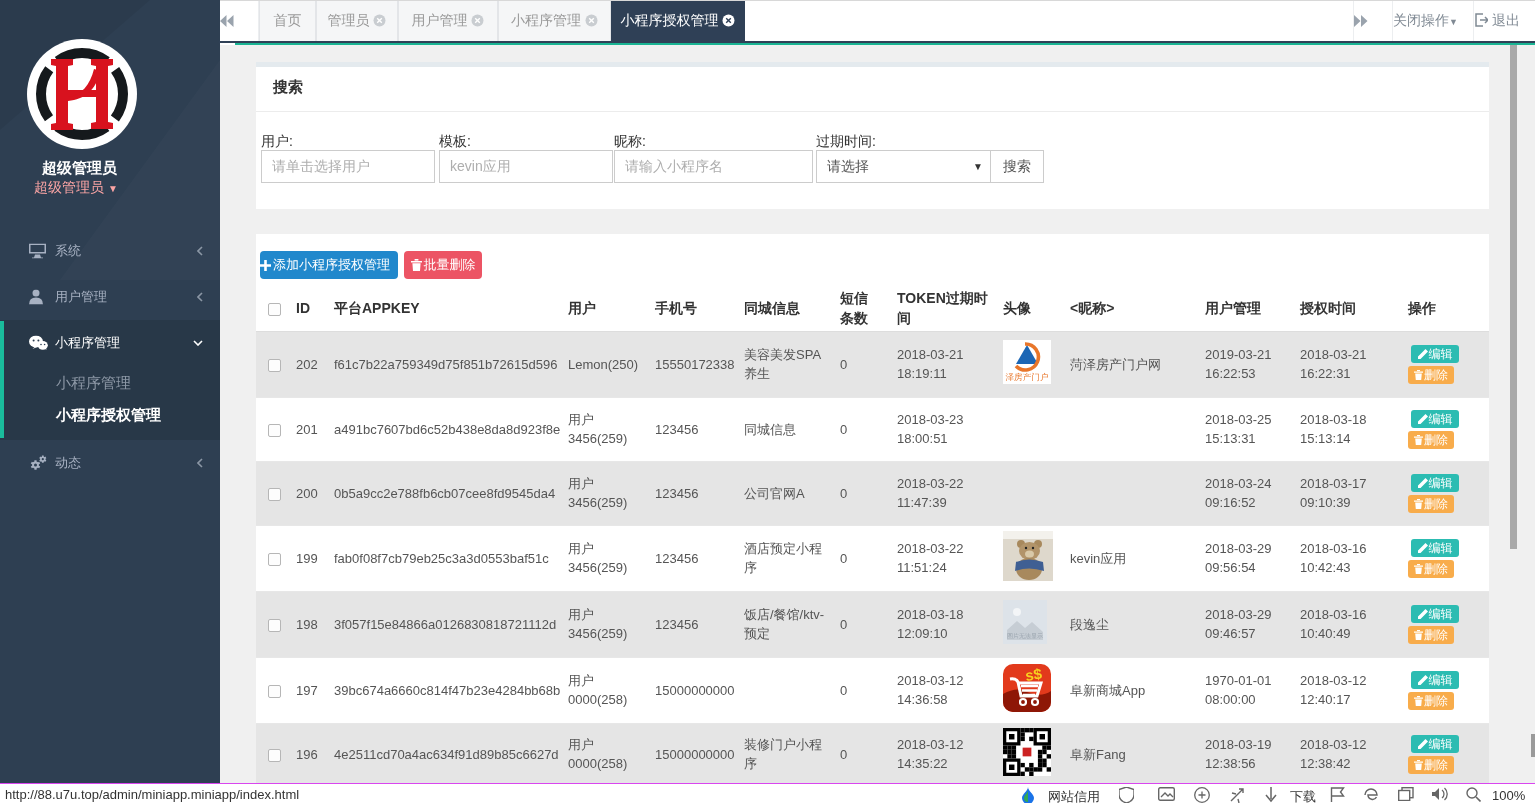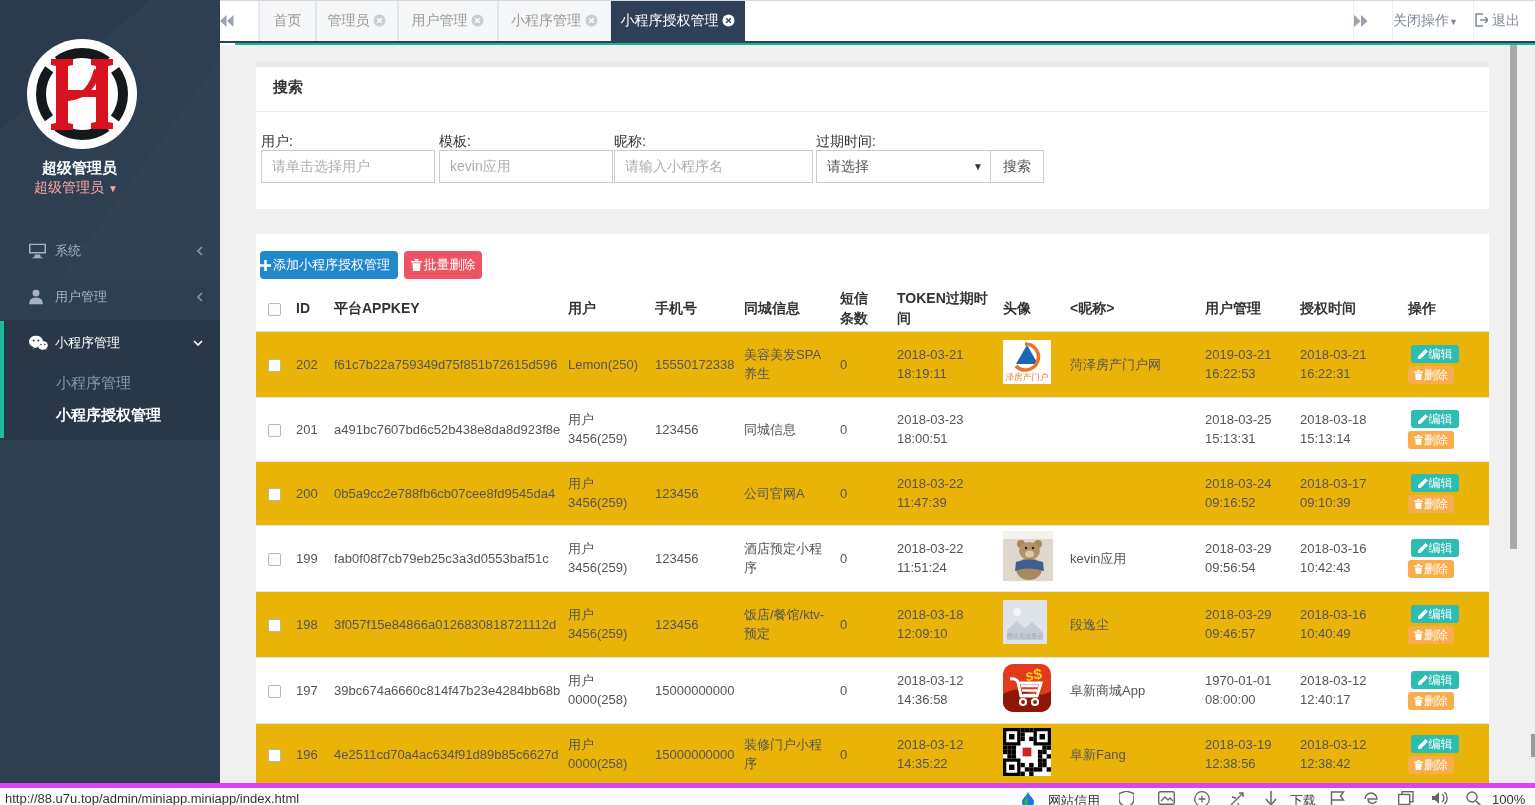--- a/index.html
+++ b/index.html
@@ -22,28 +22,28 @@
 
 .card{position:absolute;background:#fff}
 .sinput{position:absolute;height:33px;border:1px solid #ccc;background:#fff;color:#555;font-size:14px;padding-left:10px;line-height:31px}
 .sinput .ph{color:#aeaeae}
 .slabel{position:absolute;color:#333;font-size:14px}
 
 #tbl{position:absolute;left:256px;top:285px;width:1233px;border-collapse:collapse;table-layout:fixed;font-size:13px;color:#555}
 #tbl th{font-weight:bold;color:#333;text-align:left;padding:0 8px;vertical-align:middle;border-bottom:1px solid #ddd;line-height:20px;font-size:14px}
 #tbl td{padding:0 8px;vertical-align:middle;line-height:19px;word-wrap:break-word}
 #tbl td.nw{white-space:nowrap;overflow:visible}
-#tbl tr.str{background:#eab308}
+#tbl tr.str{background:#e5e5e5}
 #tbl tbody tr{border-bottom:1px solid #e7e7e7}
 .cb{display:inline-block;width:13px;height:13px;border:1px solid #b6b6b6;border-radius:2px;background:#fdfdfd;vertical-align:middle}
 .opbtn{position:relative;display:block;color:#fff;font-size:12px;border-radius:3px;height:18px;line-height:18px;text-align:center}
 .ed{background:#2cbcb2;width:48px;margin-left:3px}
 .de{background:#f8ac4b;width:46px;margin-top:3px}
 
-#status{position:absolute;left:0;top:783px;width:1535px;height:22px;background:#fff;border-top:5px solid #d946ef;font-size:13px;color:#333}
+#status{position:absolute;left:0;top:783px;width:1535px;height:22px;background:#fff;border-top:1px solid #d946ef;font-size:13px;color:#333}
 .sic{position:absolute;top:3px;color:#666}
 </style>
 </head>
 <body>
 
 <div id="sidebar">
   <div class="pat1"></div>
     <div class="pat2"></div>
   <svg class="abs" style="left:27px;top:39px" width="110" height="110" viewBox="0 0 110 110">
     <circle cx="55" cy="55" r="55" fill="#fff"></circle>
@@ -88,20 +88,38 @@
         <circle cx="12" cy="9" r=".8" fill="#2e3f52"></circle>
         <circle cx="15.6" cy="9" r=".8" fill="#2e3f52"></circle>
       </svg>
     <span class="txt">小程序管理</span>
       <svg class="chev" style="width:10px;height:6px" viewBox="0 0 10 6">
         <path d="M1 1l4 4 4-4" fill="none" stroke="#fff" stroke-width="1.6"></path>
       </svg>
   </div>
   <div class="abs" style="left:56px;top:374px;color:#8e99a7;font-size:15px">小程序管理</div>
   <div class="abs" style="left:56px;top:406px;color:#fff;font-size:15px;font-weight:bold">小程序授权管理</div>
+  <div class="mitem" style="top:440px">
+    <svg class="micon" width="18" height="16" viewBox="0 0 18 16" fill="#a7b1c2">
+        <g>
+          <circle cx="6.5" cy="10" r="3.4"></circle>
+          <path d="M6.5 5.2v9.6M2.3 7.6l8.4 4.8M2.3 12.4l8.4-4.8" stroke="#a7b1c2" stroke-width="2.2"></path>
+          <circle cx="6.5" cy="10" r="1.5" fill="#2e3f52"></circle>
+        </g>
+        <g>
+          <circle cx="13.8" cy="4.2" r="2.6"></circle>
+          <path d="M13.8 0.6v7.2M10.7 2.4l6.2 3.6M10.7 6l6.2-3.6" stroke="#a7b1c2" stroke-width="1.8"></path>
+          <circle cx="13.8" cy="4.2" r="1.1" fill="#2e3f52"></circle>
+        </g>
+      </svg>
+    <span class="txt">动态</span>
+      <svg class="chev" style="width:6px;height:10px" viewBox="0 0 6 10">
+        <path d="M5 1L1 5l4 4" fill="none" stroke="#8b97a5" stroke-width="1.6"></path>
+      </svg>
+  </div>
 </div>
 
 <div id="topbar"></div>
 <div class="tbtn" style="left:220px;width:39px;border-right:1px solid #eceef0">
   <svg width="14" height="12" viewBox="0 0 14 12" style="margin-top:15px">
       <path d="M6.5 0L0 6l6.5 6zM13.5 0L7 6l6.5 6z" fill="#9aa3ad"></path>
     </svg>
 </div>
 <div class="tab" style="left:259px;width:57px">首页</div>
 <div class="tab" style="left:316px;width:82px">管理员 <svg style="vertical-align:-2px" width="13" height="13" viewBox="0 0 13 13">

